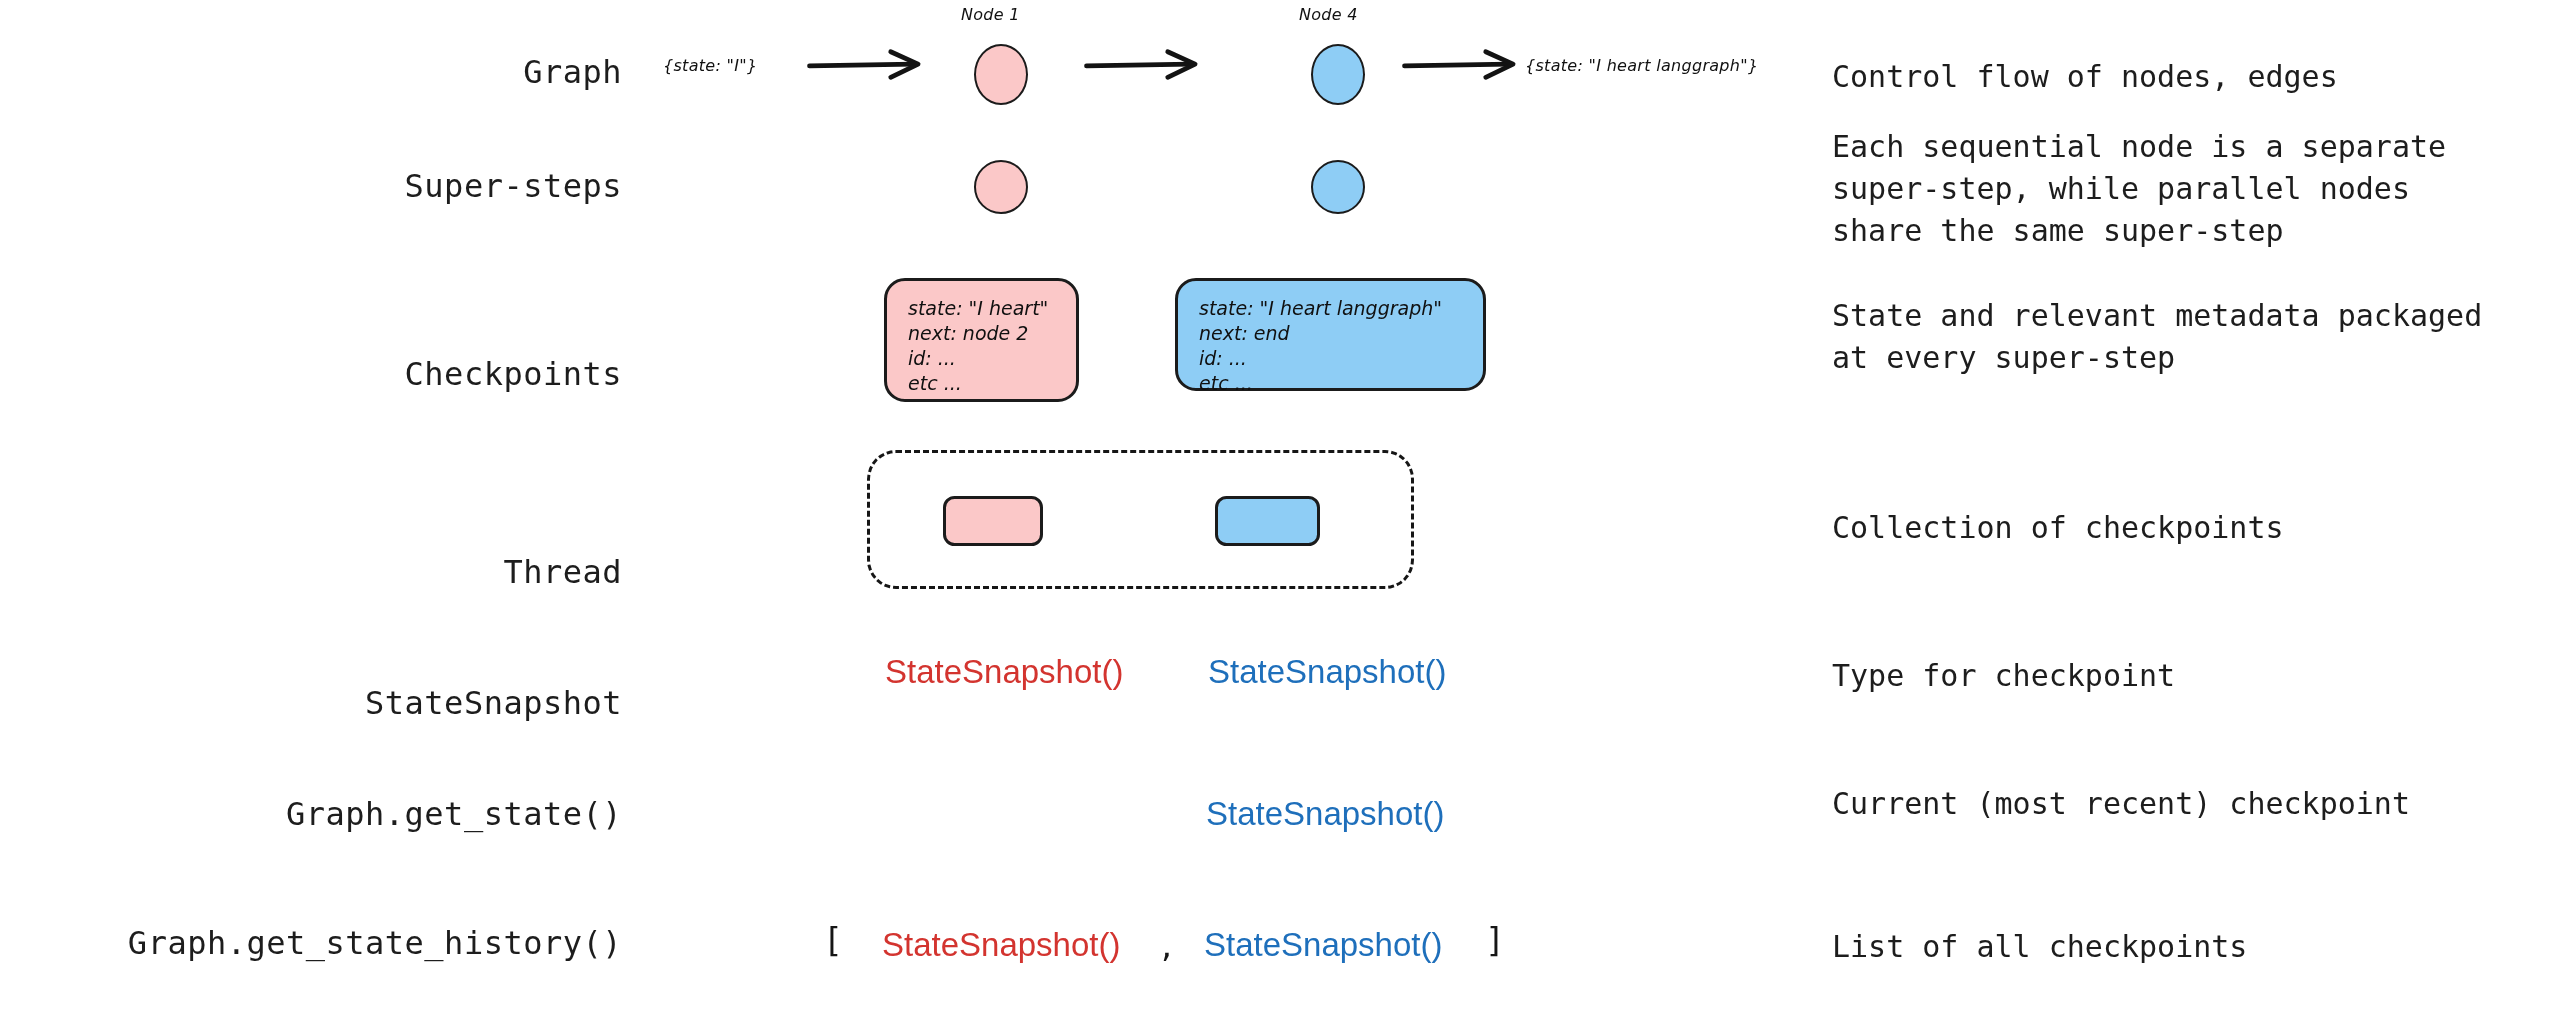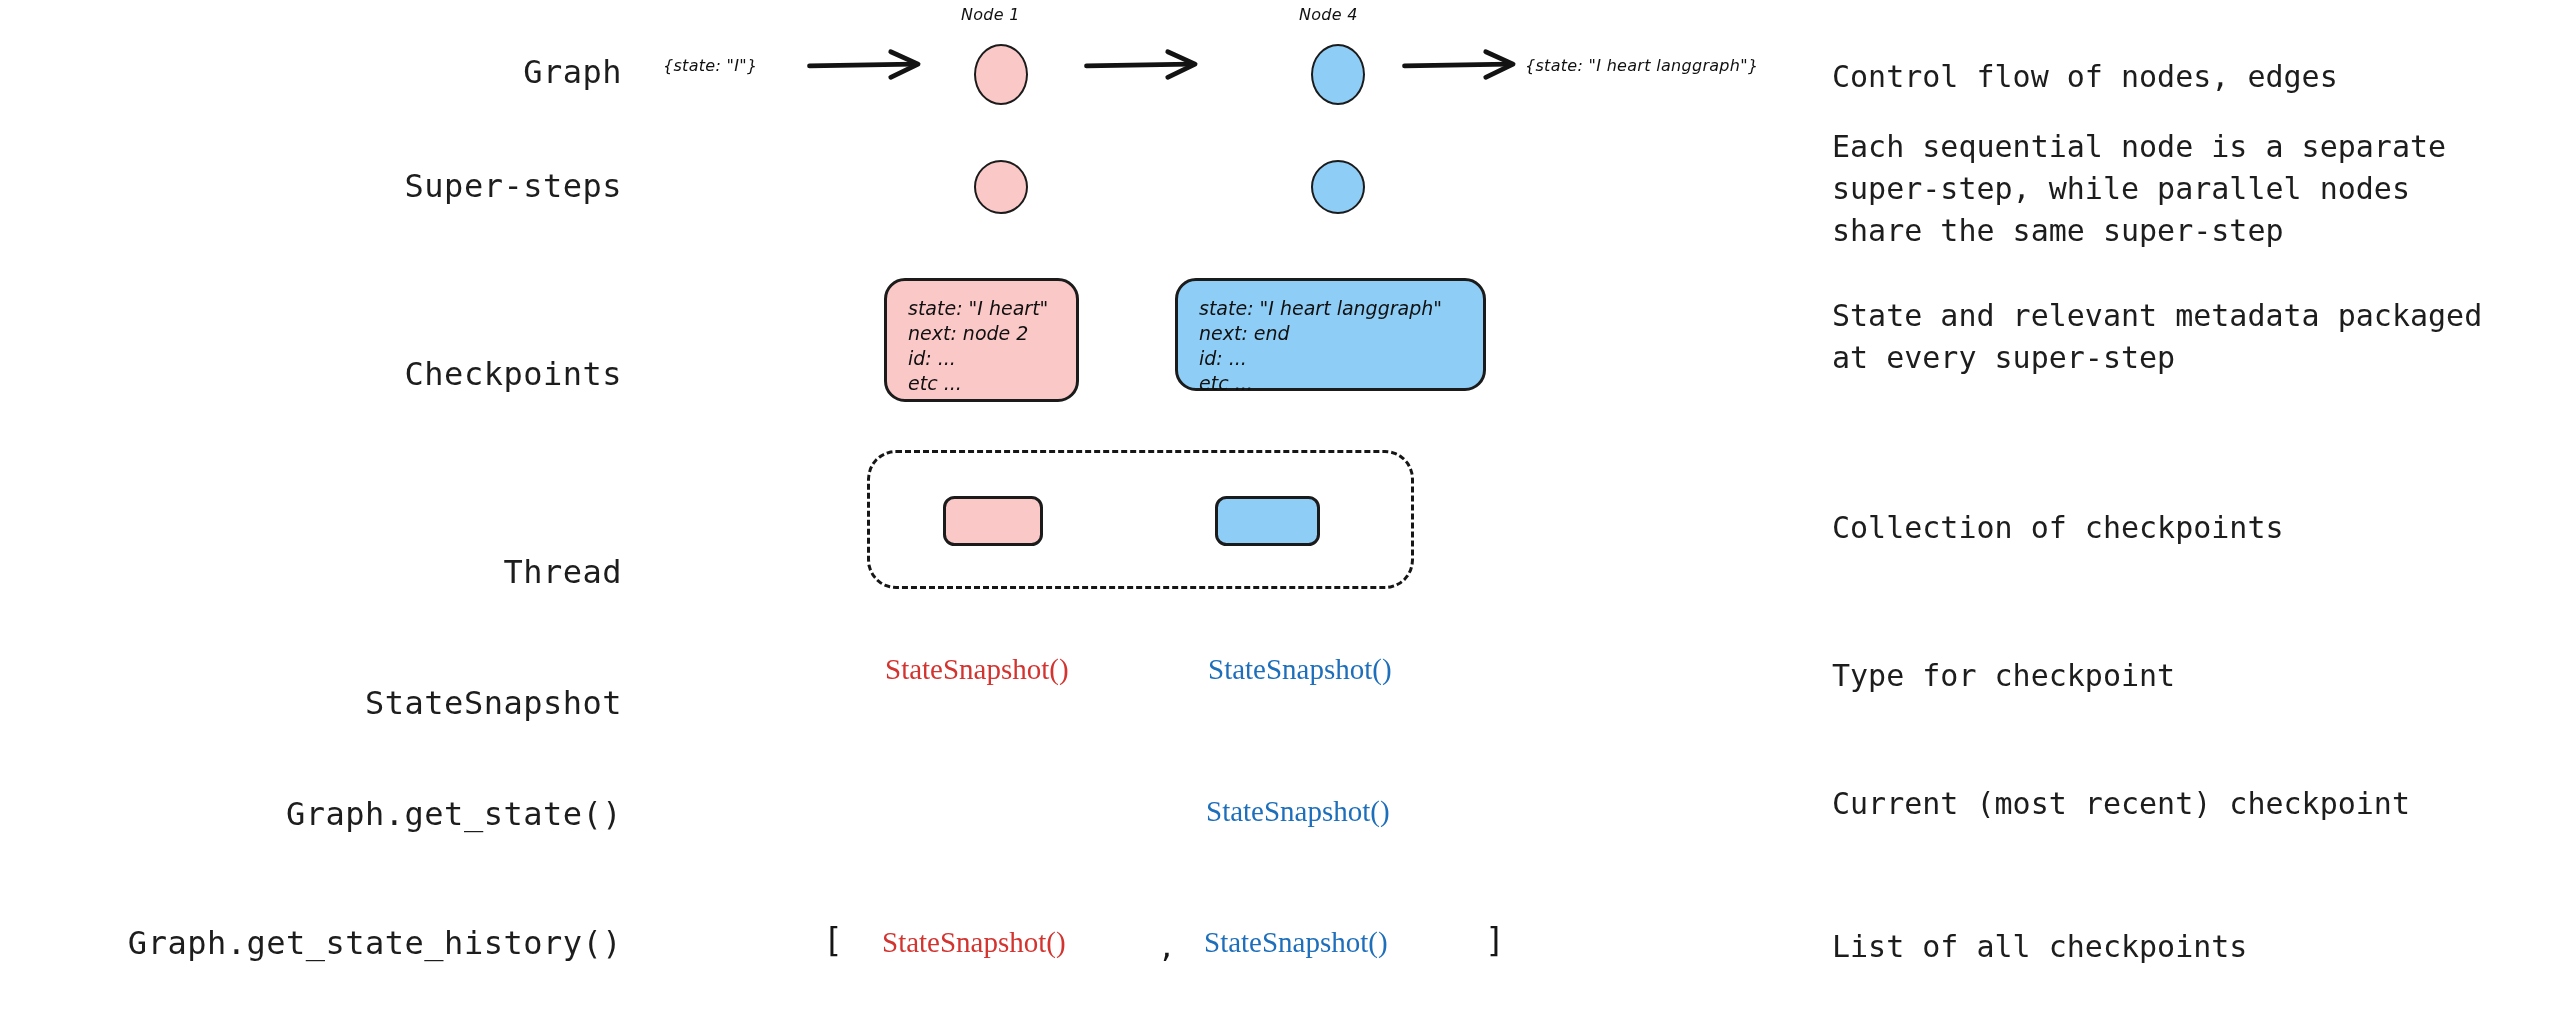--- a/index.html
+++ b/index.html
@@ -97,22 +97,22 @@
     border: 3.3px solid #1b1b1b;
     border-radius: 11.5px;
     box-sizing: border-box;
   }
   .mini-card.pink { background: #fbc8c8; }
   .mini-card.blue { background: #8ecdf5; }
 
   
   .snap {
     position: absolute;
-    font-family: Liberation Serif, serif;
-    font-size: 29px;
+    font-family: Liberation Sans, sans-serif;
+    font-size: 33px;
     line-height: 1;
     white-space: nowrap;
     letter-spacing: 0px;
   }
   .snap.red  { color: #d3342f; }
   .snap.blue { color: #1e6fbb; }
   .bracket {
     position: absolute;
     font-family: "DejaVu Sans Mono", monospace;
     font-size: 33px;

